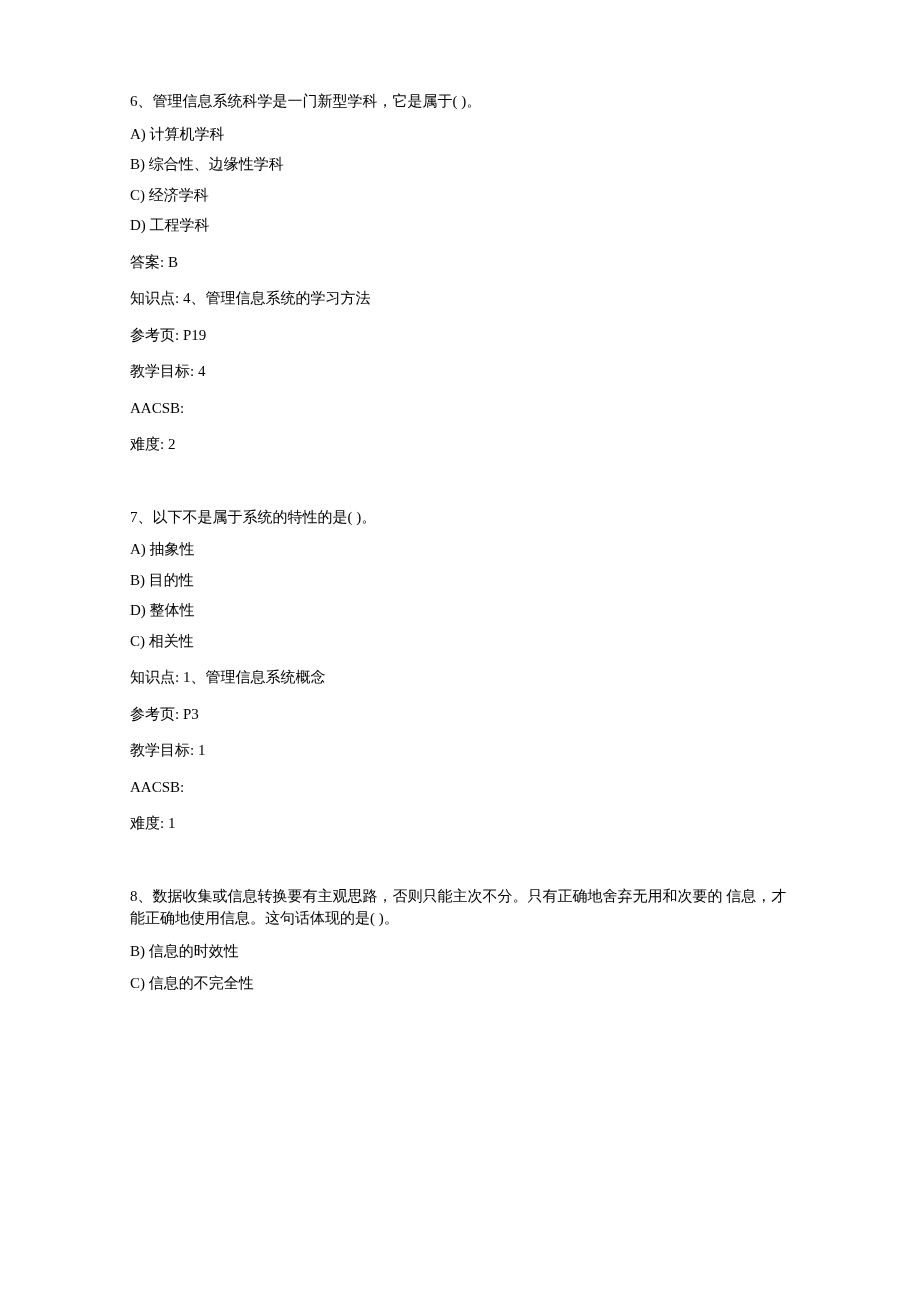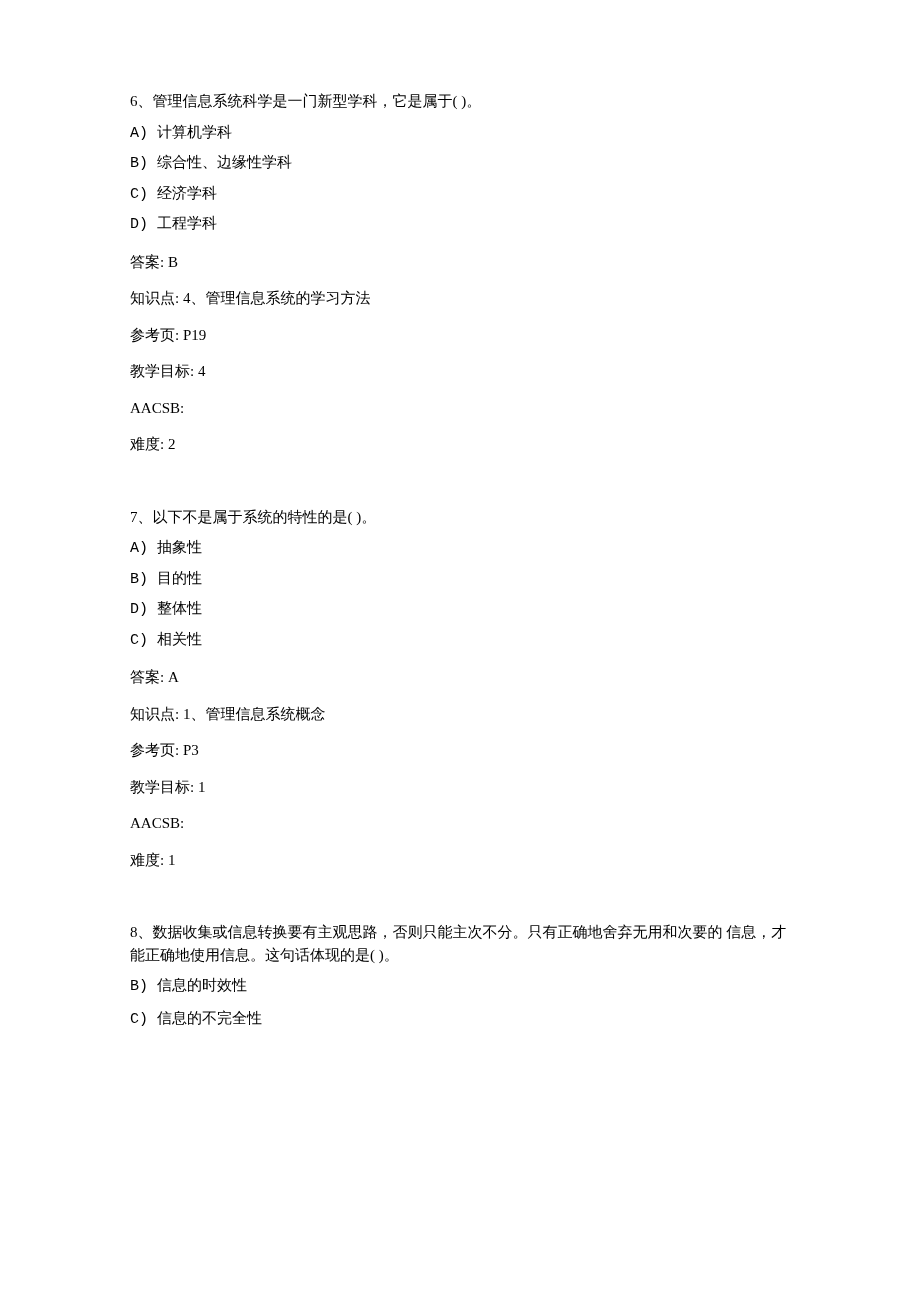--- a/index.html
+++ b/index.html
@@ -20,21 +20,21 @@
       margin-bottom: 50px;
     }
     .question-stem {
       margin-bottom: 10px;
     }
     .question-number {
       font-family: "Times New Roman", serif;
     }
     .option {
       margin-bottom: 8px;
-      font-family: Liberation Mono, monospace;
+      font-family: Liberation Serif, serif;
     }
     .meta-line {
       margin-top: 14px;
       margin-bottom: 4px;
       font-family: Liberation Serif, serif;
     }
     .q8 .option {
       margin-bottom: 10px;
     }
   </style>
@@ -58,21 +58,20 @@
 </div>
 
 <div class="question-block">
   <div class="question-stem">
     <span class="question-number">7</span><span>、以下不是属于系统的特性的是( )。</span>
   </div>
   <div class="option">A)  抽象性</div>
   <div class="option">B)  目的性</div>
   <div class="option">D)  整体性</div>
   <div class="option">C)  相关性</div>
-  <div class="meta-line">答案: A</div>
   <div class="meta-line">知识点: 1、管理信息系统概念</div>
   <div class="meta-line">参考页: P3</div>
   <div class="meta-line">教学目标: 1</div>
   <div class="meta-line">AACSB:</div>
   <div class="meta-line">难度: 1</div>
 </div>
 
 <div class="question-block q8">
   <div class="question-stem">
     <span class="question-number">8</span><span>、数据收集或信息转换要有主观思路，否则只能主次不分。只有正确地舍弃无用和次要的 信息，才能正确地使用信息。这句话体现的是( )。</span>

